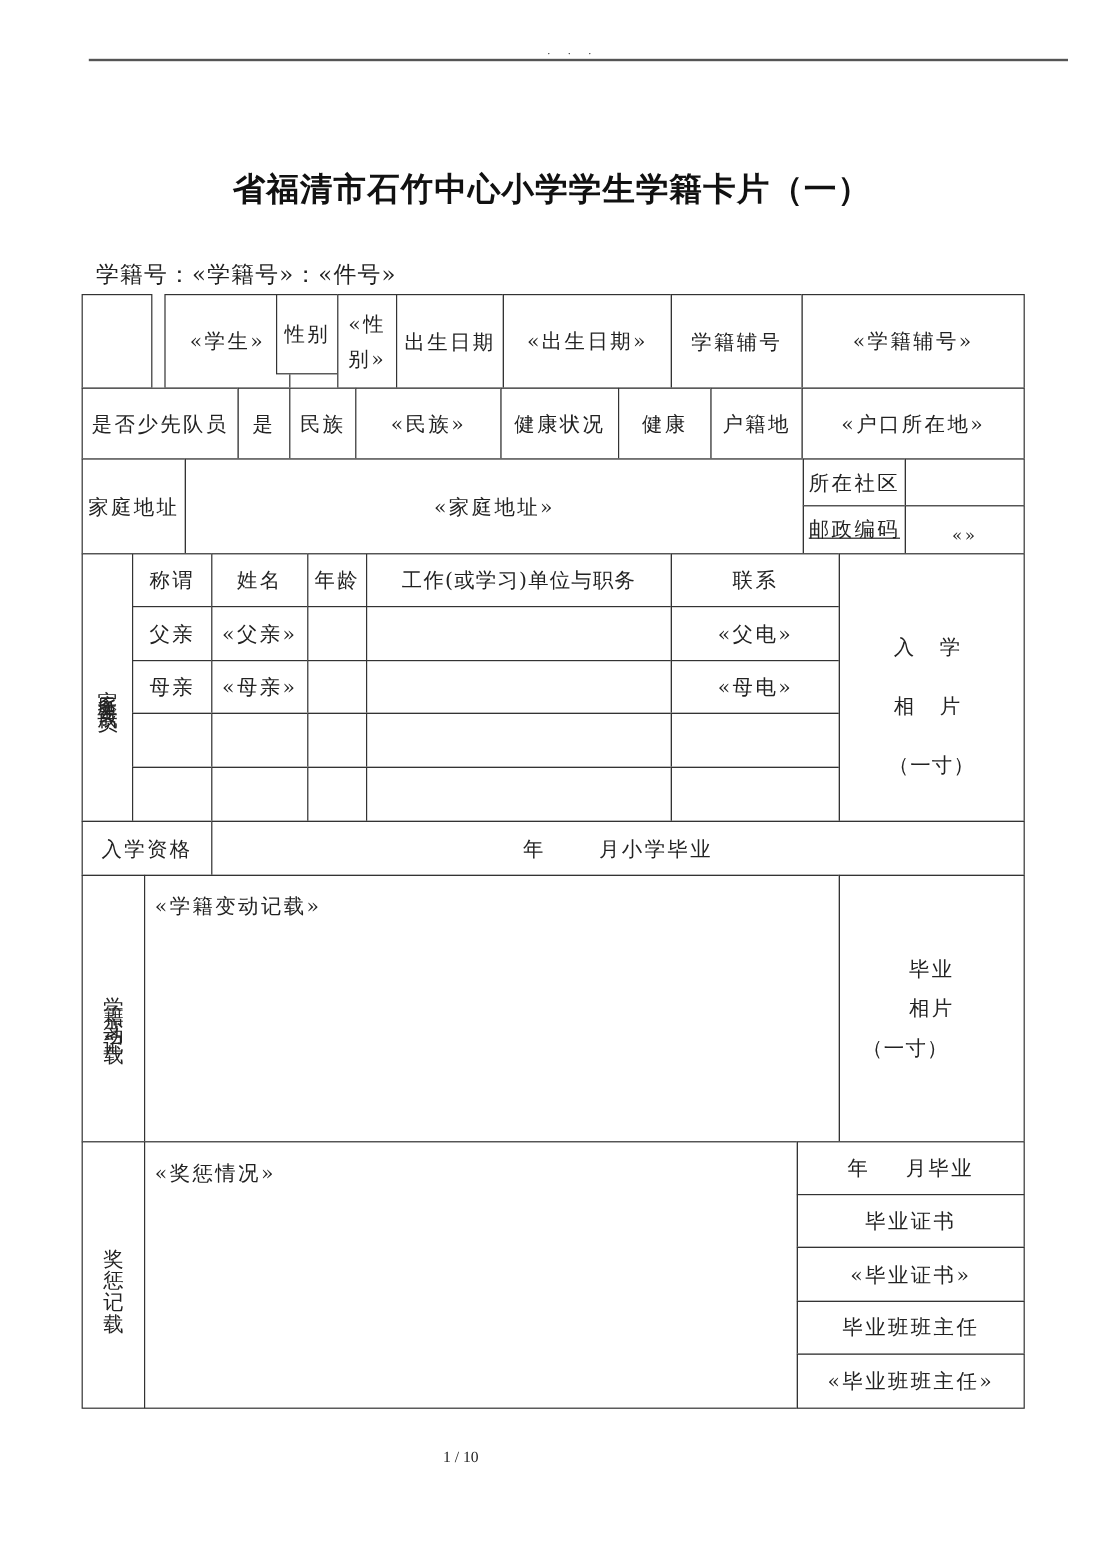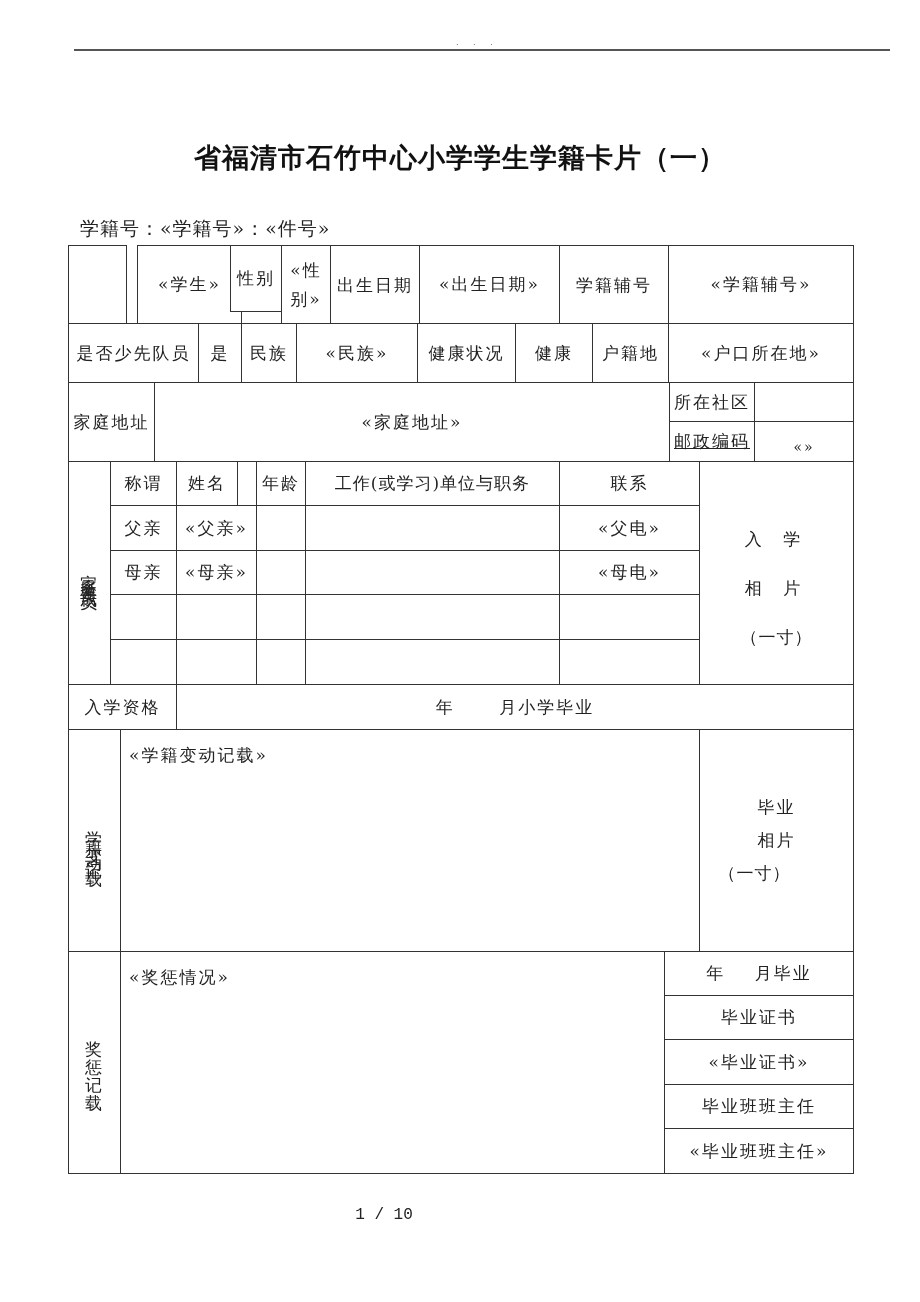--- a/index.html
+++ b/index.html
@@ -10,21 +10,21 @@
   .title { position:absolute; left:0; top:140px; width:920px; text-align:center;
            font-family:"DejaVu Sans", "Liberation Sans", sans-serif; font-size:27px; font-weight:bold; color:#111; letter-spacing:1px; }
   .reg-line { position:absolute; left:80px; top:216px; font-size:19px; color:#222; letter-spacing:1px; }
   .cell { position:absolute; box-sizing:border-box; border:1px solid #333; display:flex;
           align-items:center; justify-content:center; text-align:center; font-size:17px;
           letter-spacing:2px; background:#fff; }
   .cell.tl { align-items:flex-start; justify-content:flex-start; padding:14px 0 0 8px; }
   .vert { writing-mode:vertical-rl; text-orientation:upright; letter-spacing:8px; }
   .stack { display:flex; flex-direction:column; align-items:center; gap:12px; }
   .footer { position:absolute; left:0; top:1206px; width:768px; text-align:center;
-            font-family:Liberation Mono, monospace; font-size:16px; color:#222; }
+            font-family:Liberation Serif, serif; font-size:13px; color:#222; }
 </style>
 </head>
 <body>
 
 <div class="header-dots">. .   .</div>
 <div class="header-rule"></div>
 
 <div class="title">省福清市石竹中心小学学生学籍卡片（一）</div>
 <div class="reg-line">学籍号：«学籍号»：«件号»</div>
 
@@ -56,21 +56,21 @@
 <div class="cell" style="left:669px;top:382px;width:86px;height:40px;">所在社区</div>
 <div class="cell" style="left:754px;top:382px;width:100px;height:40px;"></div>
 <div class="cell" style="left:669px;top:421px;width:86px;height:41px;text-decoration:underline;">邮政编码</div>
 <div class="cell" style="left:754px;top:421px;width:100px;height:41px;align-items:flex-end;padding-bottom:6px;font-size:14px;">«»</div>
 
 <div class="cell" style="left:68px;top:461px;width:43px;height:224px;">
   <span class="vert" style="letter-spacing:4px;">家庭主要成员</span>
 </div>
 
 <div class="cell" style="left:110px;top:461px;width:67px;height:45px;">称谓</div>
-<div class="cell" style="left:176px;top:461px;width:62px;height:45px;">姓名</div>
+<div class="cell" style="left:176px;top:461px;width:81px;height:45px;">姓名</div>
 <div class="cell" style="left:256px;top:461px;width:50px;height:45px;">年龄</div>
 <div class="cell" style="left:305px;top:461px;width:255px;height:45px;letter-spacing:1px;">工作(或学习)单位与职务</div>
 <div class="cell" style="left:559px;top:461px;width:141px;height:45px;">联系</div>
 
 <div class="cell" style="left:110px;top:505px;width:67px;height:46px;">父亲</div>
 <div class="cell" style="left:176px;top:505px;width:81px;height:46px;">«父亲»</div>
 <div class="cell" style="left:256px;top:505px;width:50px;height:46px;"></div>
 <div class="cell" style="left:305px;top:505px;width:255px;height:46px;"></div>
 <div class="cell" style="left:559px;top:505px;width:141px;height:46px;">«父电»</div>
 

